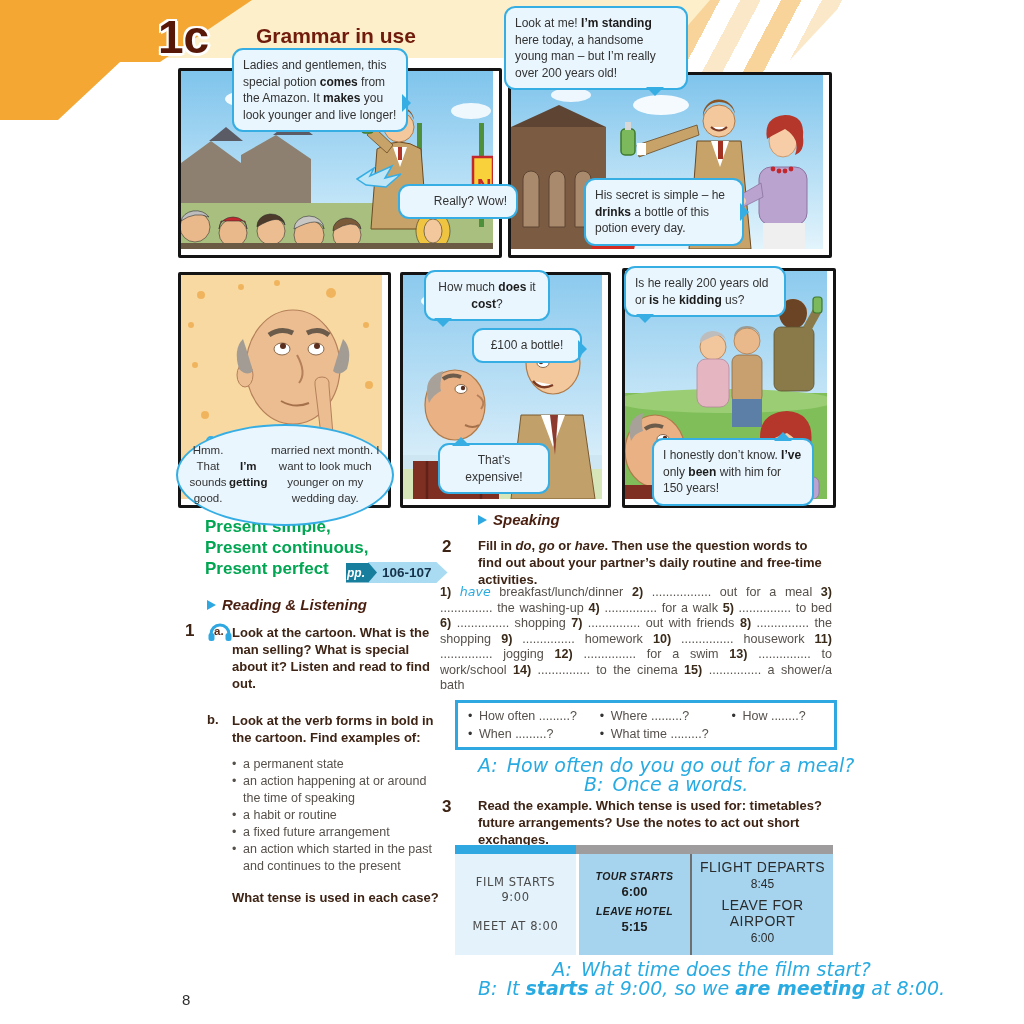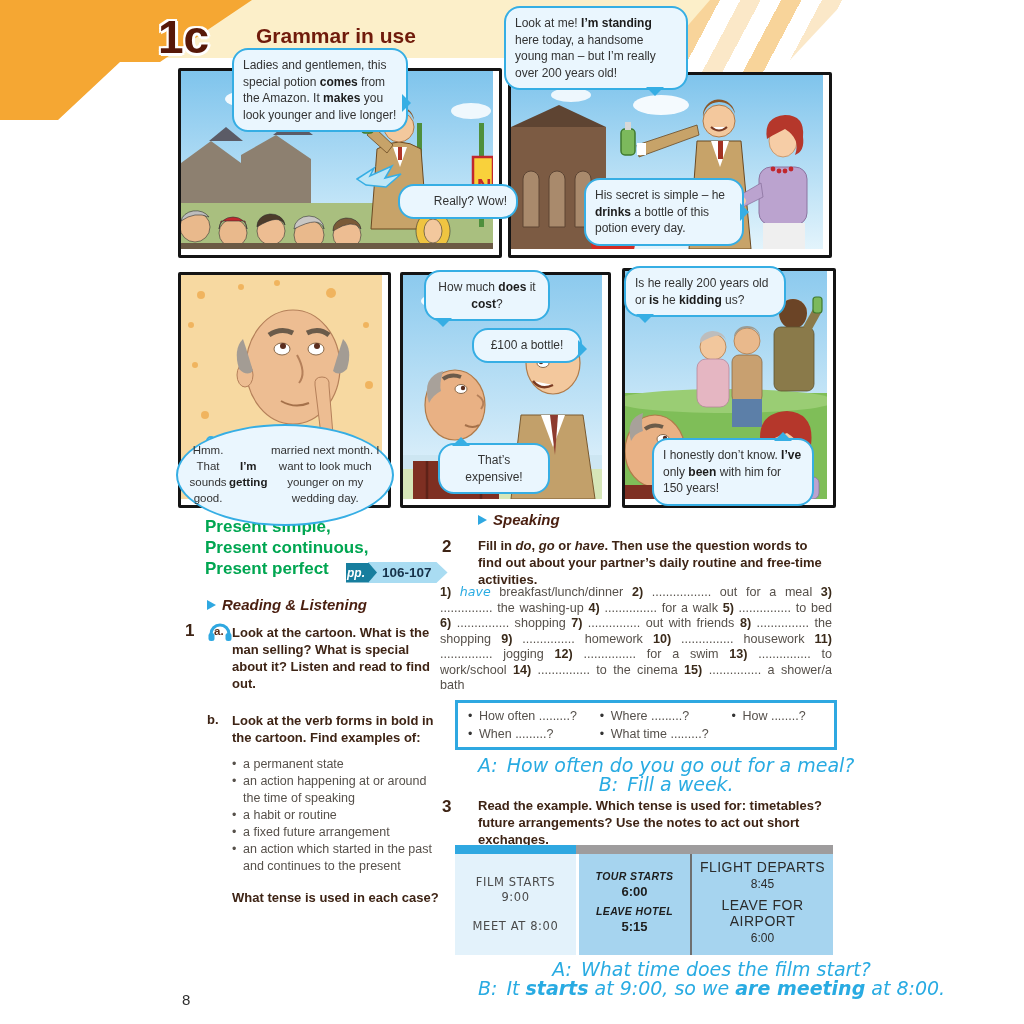--- a/index.html
+++ b/index.html
@@ -21,21 +21,21 @@
   
   .panel{position:absolute;border:3px solid #141414;background:#fff;z-index:1;border-radius:2px;}
   .panel svg{display:block;}
   #panel1{left:178px;top:68px;width:318px;height:184px;}
   #panel2{left:508px;top:72px;width:318px;height:180px;}
   #panel3{left:178px;top:272px;width:207px;height:230px;}
   #panel4{left:400px;top:272px;width:205px;height:230px;}
   #panel5{left:622px;top:268px;width:208px;height:234px;}
 
   
-  .bubble{position:absolute;z-index:6;background:#EAF6FE;border:2.5px solid #36AEE4;border-radius:16px;
+  .bubble{position:absolute;z-index:6;background:#EAF6FE;border:2.5px solid #36AEE4;border-radius:11px;
      padding:7px 9px;font-size:12px;line-height:1.38;color:#333;}
   .bubble .b{font-weight:bold;color:#1c1c1c;}
   #bubble-1{left:232px;top:48px;width:154px;}
   #bubble-1::after{content:"";position:absolute;right:-14px;bottom:18px;border:9px solid transparent;border-left-color:#36AEE4;}
   #bubble-2{left:398px;top:184px;width:98px;text-align:right;}
   #bubble-3{left:504px;top:6px;width:162px;}
   #bubble-3::after{content:"";position:absolute;right:22px;bottom:-17px;border:9px solid transparent;border-top-color:#36AEE4;}
   #bubble-4{left:584px;top:178px;width:138px;}
   #bubble-4::after{content:"";position:absolute;right:-16px;top:36%;border:9px solid transparent;border-left-color:#36AEE4;}
   .thought{border-radius:50%;text-align:center;}
@@ -423,21 +423,21 @@
   <div class="qbox">
     <span>How often .........?</span>
     <span>Where .........?</span>
     <span>How ........?</span>
     <span>When .........?</span>
     <span>What time .........?</span>
   </div>
 
   <div class="example" id="ex2-example">
     <div><span class="lbl">A:</span><span>How often do you go out for a meal?</span></div>
-    <div><span class="lbl">B:</span><span>Fill a week.</span></div>
+    <div><span class="lbl">B:</span><span>Once a words.</span></div>
   </div>
 
   <div class="ex-num" id="ex3-num">3</div>
   <div class="instr" id="ex3-intro">Read the example. Which tense is used for: timetables? future arrangements? Use the notes to act out short exchanges.</div>
 
   <div class="sched">
     <div class="sched-bar">
         <div class="blue"></div>
         <div class="gray"></div>
       </div>

